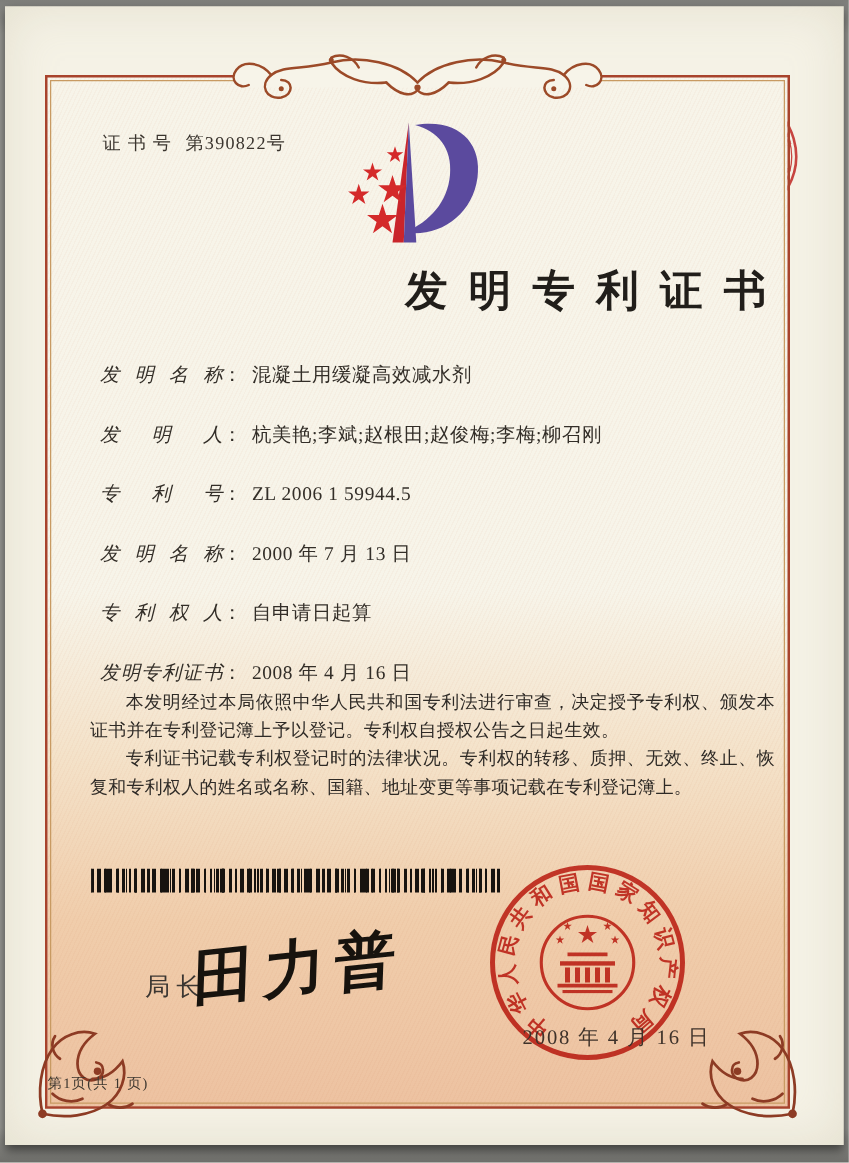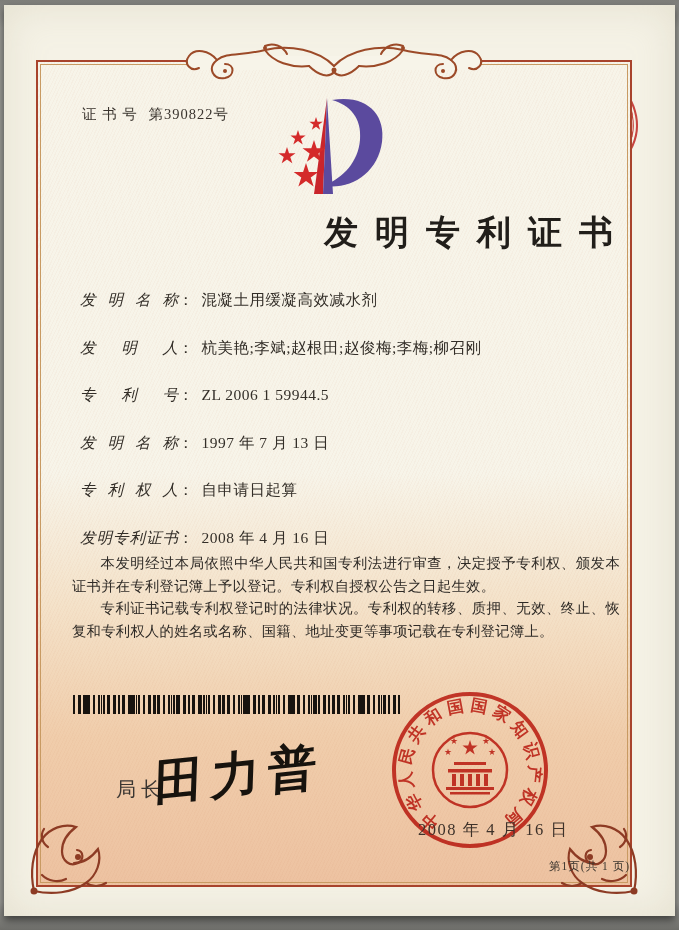--- a/index.html
+++ b/index.html
@@ -42,40 +42,40 @@
   .fields{position:absolute;left:42px;top:228px;width:520px;}
   .field-row{margin-bottom:26.5px;font-size:15.5px;color:#332e28;white-space:nowrap;}
   .lbl{display:inline-block;width:98px;text-align:justify;text-align-last:justify;vertical-align:bottom;font-style:italic;}
   .colon{margin-right:8px;}
   .val{letter-spacing:.5px;text-align:center;}
   
   .body-text{
     position:absolute;left:34px;top:490px;width:548px;
     font-size:14.3px;line-height:22.6px;color:#2e2a26;text-align:justify;letter-spacing:.3px;
   }
-  .body-text p{margin:0;text-indent:2em;}
+  .body-text p{margin:0;text-indent:2em;font-family:Liberation Mono, monospace;}
   
   .barcode{
     position:absolute;left:35px;top:633px;width:327px;height:19px;
     background-image:
       repeating-linear-gradient(90deg,#17130f 0 2px,rgba(0,0,0,0) 2px 5px),
       repeating-linear-gradient(90deg,#17130f 0 1px,rgba(0,0,0,0) 1px 7px),
       repeating-linear-gradient(90deg,rgba(0,0,0,0) 0 11px,#17130f 11px 14px,rgba(0,0,0,0) 14px 23px);
   }
   
   .sig-title{position:absolute;left:78px;top:714px;font-size:20px;color:#3b3632;letter-spacing:5px;}
   .sig-name{
     position:absolute;left:116px;top:680px;font-size:49px;font-weight:700;color:#17130e;
     transform:rotate(-6deg) skewX(-8deg);letter-spacing:8px;white-space:nowrap;
   }
   
   .seal{position:absolute;left:352px;top:628px;mix-blend-mode:multiply;opacity:.92;}
   .seal-date{position:absolute;left:380px;top:757px;font-size:16.5px;color:#3e322a;letter-spacing:1.5px;white-space:nowrap;}
   
-  .footer{position:absolute;left:0;top:797px;width:100%;text-align:right;font-size:11.5px;color:#3c362f;letter-spacing:1px;}
+  .footer{position:absolute;left:0;top:797px;width:100%;text-align:left;font-size:11.5px;color:#3c362f;letter-spacing:1px;}
   
   .tax-stamp{position:absolute;left:528px;top:66px;transform:rotate(-16deg);mix-blend-mode:multiply;opacity:.9;}
   svg text{font-family:"Liberation Serif","DejaVu Serif",serif;}
 </style>
 </head>
 <body>
 
 <svg width="0" height="0" style="position:absolute">
   <defs>
     <path id="star-shape" d="M0,-1 L0.224,-0.309 L0.951,-0.309 L0.363,0.118 L0.588,0.809 L0,0.382 L-0.588,0.809 L-0.363,0.118 L-0.951,-0.309 L-0.224,-0.309 Z"></path>
@@ -172,21 +172,21 @@
       <div class="field-row">
         <span class="lbl">发明名称</span><span class="colon">：</span><span class="val">混凝土用缓凝高效减水剂</span>
       </div>
       <div class="field-row">
         <span class="lbl">发明人</span><span class="colon">：</span><span class="val">杭美艳;李斌;赵根田;赵俊梅;李梅;柳召刚</span>
       </div>
       <div class="field-row">
         <span class="lbl">专利号</span><span class="colon">：</span><span class="val">ZL 2006 1 59944.5</span>
       </div>
       <div class="field-row">
-        <span class="lbl">发明名称</span><span class="colon">：</span><span class="val">1997 年 7 月 13 日</span>
+        <span class="lbl">发明名称</span><span class="colon">：</span><span class="val">2000 年 7 月 13 日</span>
       </div>
       <div class="field-row">
         <span class="lbl">专利权人</span><span class="colon">：</span><span class="val">自申请日起算</span>
       </div>
       <div class="field-row">
         <span class="lbl">发明专利证书</span><span class="colon">：</span><span class="val">2008 年 4 月 16 日</span>
       </div>
     </div>
 
     <div class="body-text">

